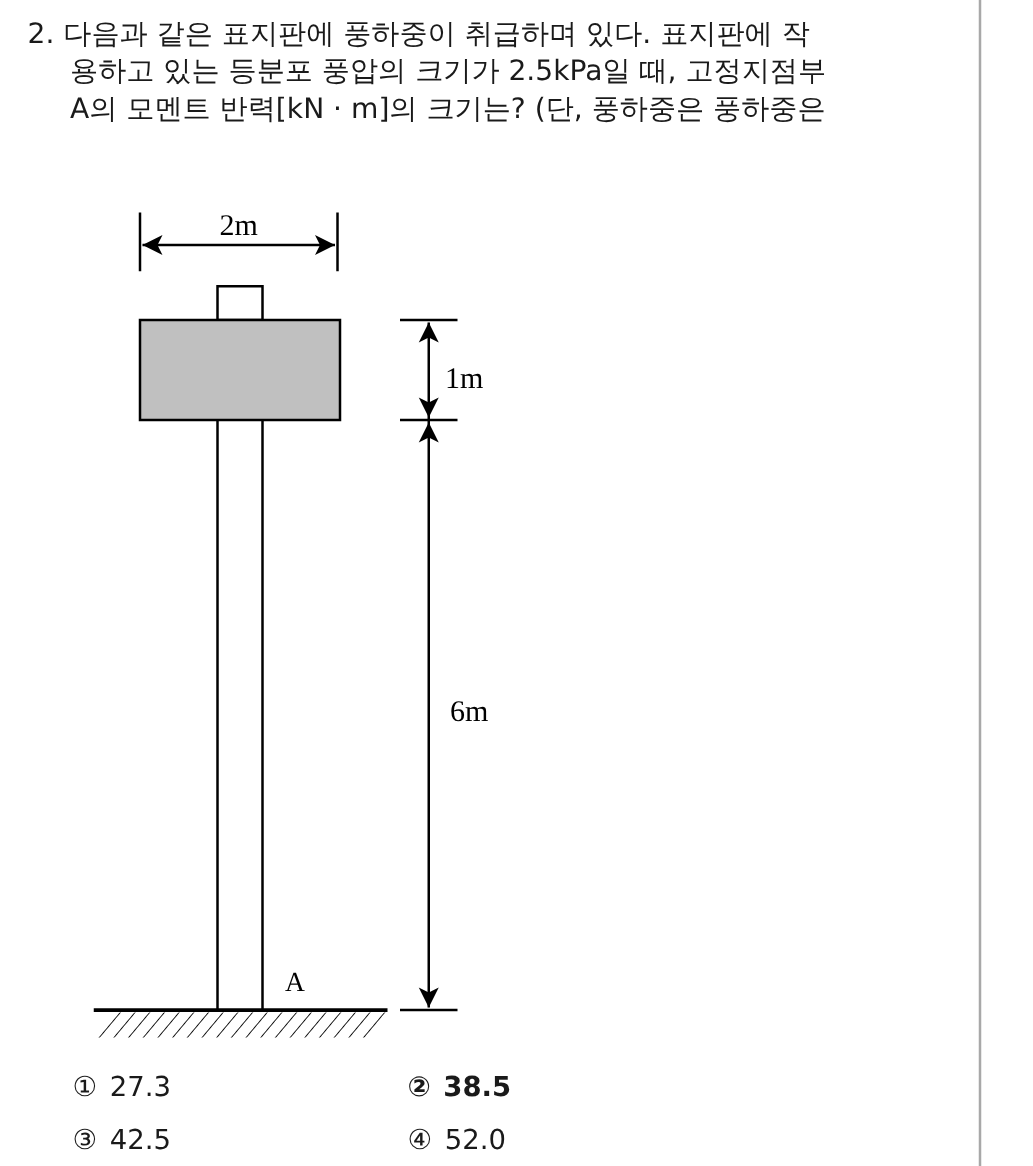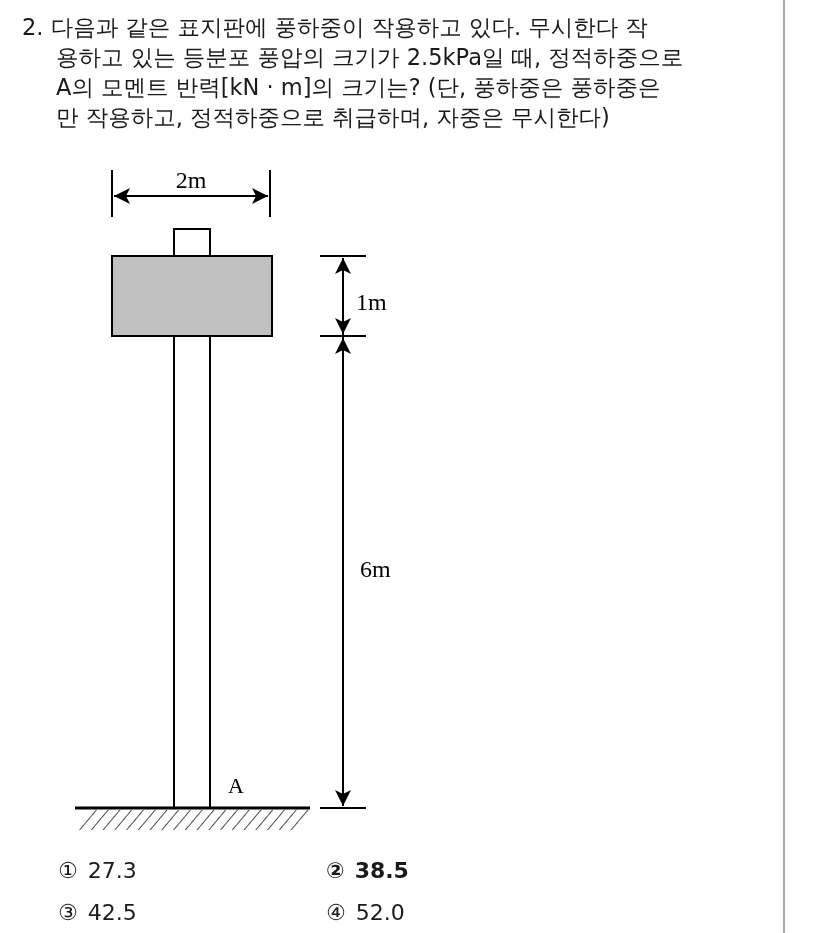--- a/index.html
+++ b/index.html
@@ -13,24 +13,23 @@
     .choices { position: absolute; left: 58px; top: 858px; width: 500px; font-size: 22px; }
     .choice { position: absolute; white-space: nowrap; }
     .choice .num { display: inline-block; margin-right: 10px; }
   </style>
 </head>
 <body>
 
 <div class="divider"></div>
 
 <div class="question">
-  <span class="q-line"><span>2.</span> <span>다음과 같은 표지판에 풍하중이 작용하고 있다. 무시한다 작</span></span>
-  <span class="q-line indent">용하고 있는 등분포 풍압의 크기가 2.5kPa일 때, 정적하중으로</span>
+  <span class="q-line"><span>2.</span> <span>다음과 같은 표지판에 풍하중이 취급하며 있다. 표지판에 작</span></span>
+  <span class="q-line indent">용하고 있는 등분포 풍압의 크기가 2.5kPa일 때, 고정지점부</span>
   <span class="q-line indent">A의 모멘트 반력[kN · m]의 크기는? (단, 풍하중은 풍하중은</span>
-  <span class="q-line indent">만 작용하고, 정적하중으로 취급하며, 자중은 무시한다)</span>
 </div>
 
 <svg class="figure" viewBox="0 0 826 933" xmlns="http://www.w3.org/2000/svg">
   <defs>
     <pattern id="hatch" width="9" height="9" patternUnits="userSpaceOnUse" patternTransform="rotate(40)">
       <line x1="0" y1="0" x2="0" y2="9" stroke="#000" stroke-width="1.4"></line>
     </pattern>
   </defs>
 
   <g>

